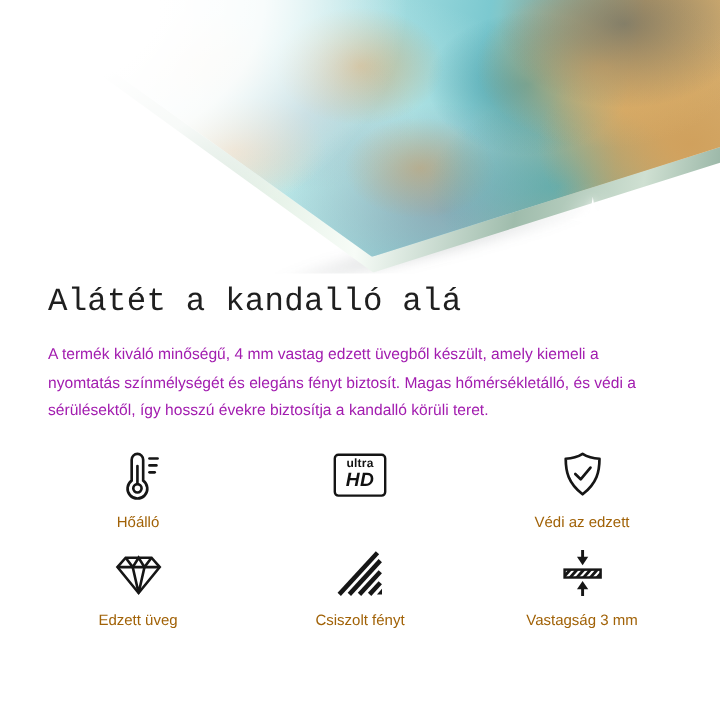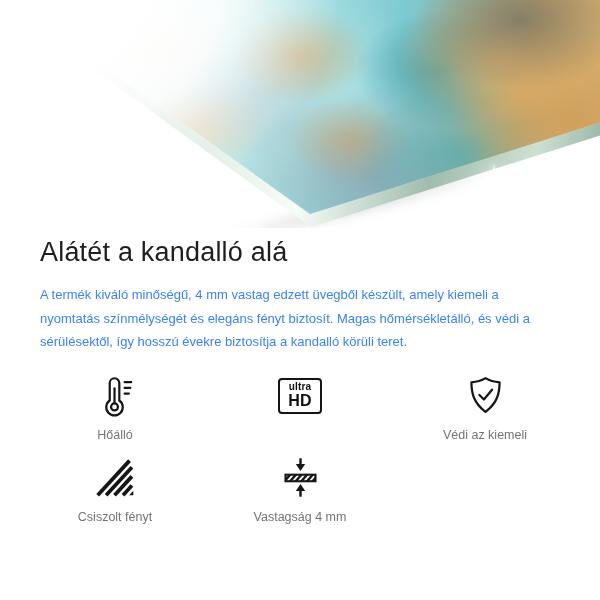--- a/index.html
+++ b/index.html
@@ -48,42 +48,42 @@
   .white-fade {
     position:absolute; inset:0; pointer-events:none;
     background:radial-gradient(430px 310px at 30px 0px, #fff 24%, rgba(255,255,255,.88) 44%, rgba(255,255,255,0) 72%);
   }
 
   .sparkle { position:absolute; left:474px; top:163px; width:40px; height:40px;
     filter:drop-shadow(0 0 3px #fff) drop-shadow(0 0 9px rgba(255,255,255,.85)); }
 
   
   .title {
-    margin:7px 40px 0; font-family:Liberation Sans, sans-serif; font-weight:400;
+    margin:7px 40px 0; font-family:Liberation Mono, monospace; font-weight:400;
     font-size:27px; line-height:1.3; color:#1f1f1f; letter-spacing:.2px;
   }
   .desc {
-    margin:13px 40px 0; width:522px; font-size:13px; line-height:1.82; color:#3b82f6;
+    margin:13px 40px 0; width:522px; font-size:13px; line-height:1.82; color:#a21caf;
   }
 
   
   .features {
     margin:18px 40px 0; display:grid;
     grid-template-columns:150px 220px 150px; justify-content:space-between; row-gap:12px;
   }
   .feature { display:flex; flex-direction:column; align-items:center; }
   .icon-box { height:47px; display:flex; align-items:center; justify-content:center; }
-  .feat-label { margin-top:9px; font-size:12.5px; color:#737373; white-space:nowrap; }
+  .feat-label { margin-top:9px; font-size:12.5px; color:#a16207; white-space:nowrap; }
 
   .uhd {
     border:2.5px solid #141414; border-radius:4px; padding:2px 8px 3px;
     display:flex; flex-direction:column; align-items:center; line-height:1; color:#111;
   }
   .uhd-top { font-size:10px; font-weight:700; letter-spacing:.2px; }
-  .uhd-bottom { font-size:16px; font-weight:800; margin-top:1px; letter-spacing:.3px; }
+  .uhd-bottom { font-size:16px; font-weight:800; margin-top:1px; letter-spacing:.3px;font-style:italic; }
 
   svg.ic { display:block; }
 </style>
 </head>
 <body>
 
 <div>
 
   <div class="hero">
     <div class="panel-shadow"></div>
@@ -130,23 +130,34 @@
       </div>
     </div>
 
     <div class="feature">
       <div class="icon-box">
         <svg class="ic" viewBox="0 0 48 48" width="45" height="45" fill="none" stroke="#161616" stroke-width="2.4" stroke-linecap="round" stroke-linejoin="round">
           <path d="M24 5.5 C28 8 33.5 9.6 39 9.9 C39 21 37 31.5 24 41.5 C11 31.5 9 21 9 9.9 C14.5 9.6 20 8 24 5.5 Z"></path>
           <path d="M17.5 23.5 L22.3 28.2 L31 17.8"></path>
         </svg>
       </div>
-      <span class="feat-label">Védi az kiemeli</span>
+      <span class="feat-label">Védi az edzett</span>
     </div>
 
+    <div class="feature">
+      <div class="icon-box">
+        <svg class="ic" viewBox="0 0 48 48" width="47" height="47" fill="none" stroke="#161616" stroke-width="2.2" stroke-linejoin="miter">
+          <path d="M13 11 L35 11 L42 19 L24 41 L6 19 Z"></path>
+          <path d="M6 19 L42 19"></path>
+          <path d="M13 11 L19 19 L24 11 L29 19 L35 11"></path>
+          <path d="M19 19 L24 41 L29 19"></path>
+        </svg>
+      </div>
+      <span class="feat-label">Edzett üveg</span>
+    </div>
 
     <div class="feature">
       <div class="icon-box">
         <svg class="ic" viewBox="0 0 48 48" width="45" height="45" fill="none" stroke="#161616" stroke-width="4" stroke-linecap="butt">
           <line x1="5" y1="43" x2="39" y2="6"></line>
           <line x1="14" y1="43" x2="41.5" y2="13"></line>
           <line x1="23" y1="43" x2="41.5" y2="22.8"></line>
           <line x1="32" y1="43" x2="41.5" y2="32.6"></line>
           <path d="M38.5 43 L43 38 L43 43 Z" fill="#161616" stroke="none"></path>
         </svg>
@@ -170,17 +181,17 @@
             <line x1="24" y1="29" x2="32" y2="20"></line>
             <line x1="30" y1="29" x2="38" y2="20"></line>
             <line x1="36" y1="29" x2="44" y2="20"></line>
           </g>
           <line x1="24" y1="3.5" x2="24" y2="10" stroke-width="2.6"></line>
           <path d="M19 9.5 L29 9.5 L24 17 Z" fill="#161616" stroke="none"></path>
           <line x1="24" y1="44.5" x2="24" y2="38" stroke-width="2.6"></line>
           <path d="M19 38.5 L29 38.5 L24 31 Z" fill="#161616" stroke="none"></path>
         </svg>
       </div>
-      <span class="feat-label">Vastagság 4 mm</span>
+      <span class="feat-label">Vastagság 3 mm</span>
     </div>
 
   </div>
 </div>
 
 </body></html>

